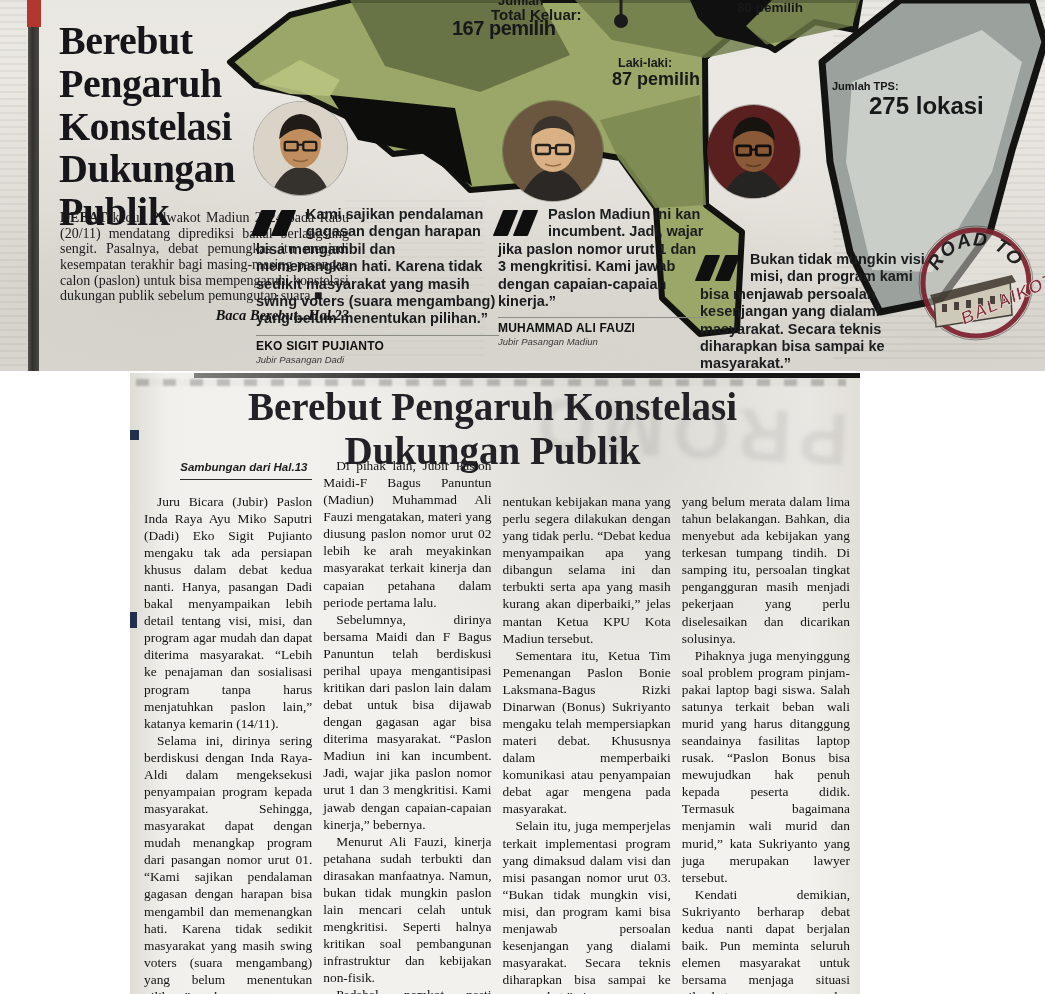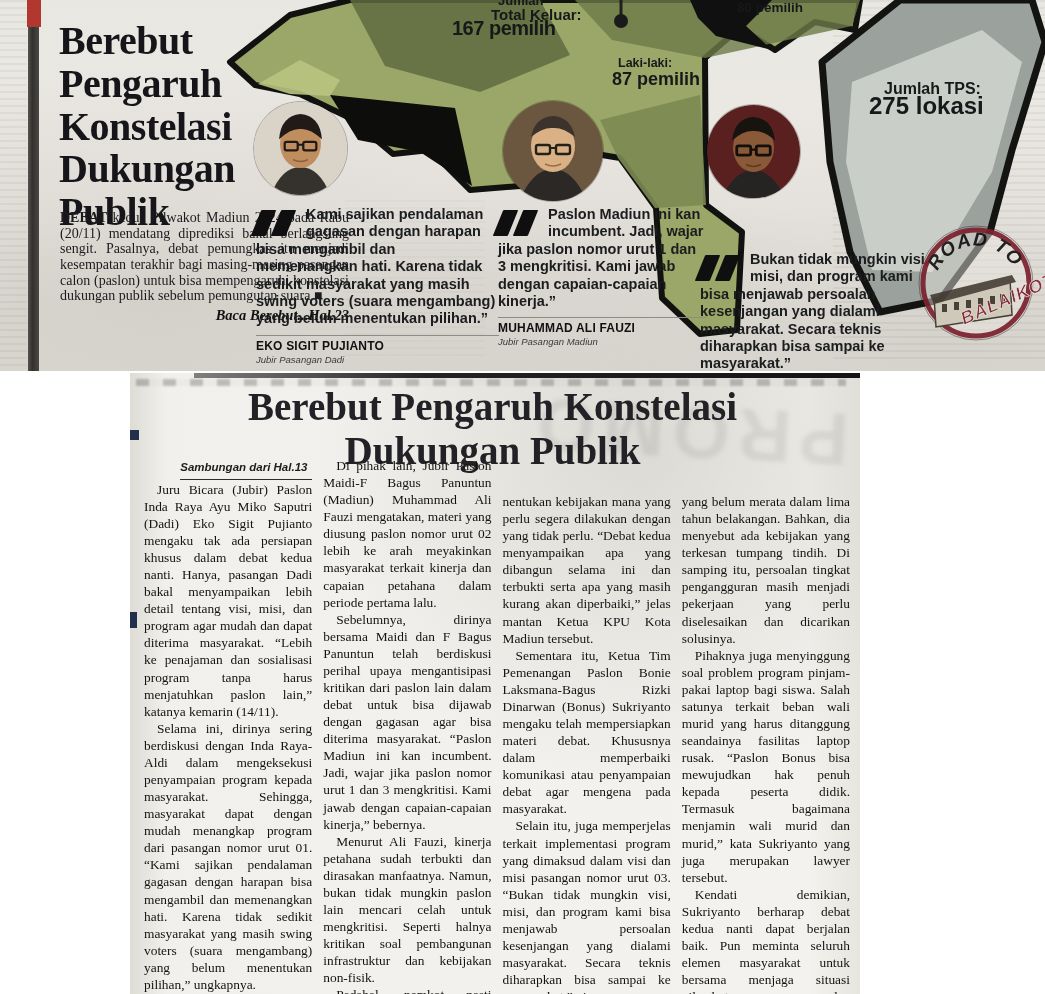--- a/index.html
+++ b/index.html
@@ -35,21 +35,21 @@
 
   .map-svg { position: absolute; left: 0; top: 0; width: 1045px; height: 340px; pointer-events: none; }
 
   .info-label { position: absolute; font-weight: bold; color: #17181a; white-space: nowrap; }
   .lbl-jumlah      { left: 498px; top: -7px; font-size: 13px; }
   .lbl-total       { left: 491px; top: 6px;  font-size: 15px; }
   .lbl-167         { left: 452px; top: 17px; font-size: 20px; letter-spacing: -0.5px; }
   .lbl-laki        { left: 612px; top: 56px; font-size: 12.5px; padding-left: 6px; }
   .lbl-87          { left: 612px; top: 69px; font-size: 18px; }
   .lbl-80          { left: 737px; top: 0px;  font-size: 13.5px; }
-  .lbl-tps         { left: 884px; top: 80px; font-size: 16px; }
+  .lbl-tps         { left: 832px; top: 80px; font-size: 11px; }
   .lbl-275         { left: 869px; top: 92px; font-size: 24px; }
 
   .photo { position: absolute; border-radius: 50%; overflow: hidden;
     box-shadow: 0 0 0 1px rgba(0,0,0,0.25); }
   .photo svg { display: block; width: 100%; height: 100%; }
   .photo-1 { left: 254px; top: 102px; width: 93px; height: 93px; }
   .photo-2 { left: 503px; top: 101px; width: 100px; height: 100px; }
   .photo-3 { left: 707px; top: 105px; width: 93px; height: 93px; }
 
   .quote { position: absolute; }
@@ -86,21 +86,21 @@
     line-height: 1.12; color: #222226; }
   .scan-mark { position: absolute; background: #22304e; }
   .mark-a { left: 0; top: 57px;  width: 9px;  height: 10px; }
   .mark-b { left: 0; top: 239px; width: 7px;  height: 16px; }
 
   .cols { position: absolute; left: 14px; top: 84px; width: 706px; display: flex; gap: 11px; }
   .col { flex: 1; font-family: "Liberation Serif", serif; font-size: 13.4px;
     line-height: 1.275; text-align: justify; color: #131313; }
   .col p { margin: 0; text-indent: 13px; }
   .col p.noindent { text-indent: 0; margin-top: 36px; }
-  .sambungan { margin: 3px 0 1px auto; width: 132px; white-space: nowrap;
+  .sambungan { margin: 3px 0 13px auto; width: 132px; white-space: nowrap;
     font-family: "Liberation Sans", sans-serif; font-size: 11.5px; font-style: italic;
     font-weight: bold; color: #1c1c1c; border-bottom: 1.5px solid #2c2c2c; padding-bottom: 4px; }
 </style>
 </head>
 <body>
 
 <div class="canvas">
 
   <div class="banner">
     <div class="showthrough st-right"></div>

